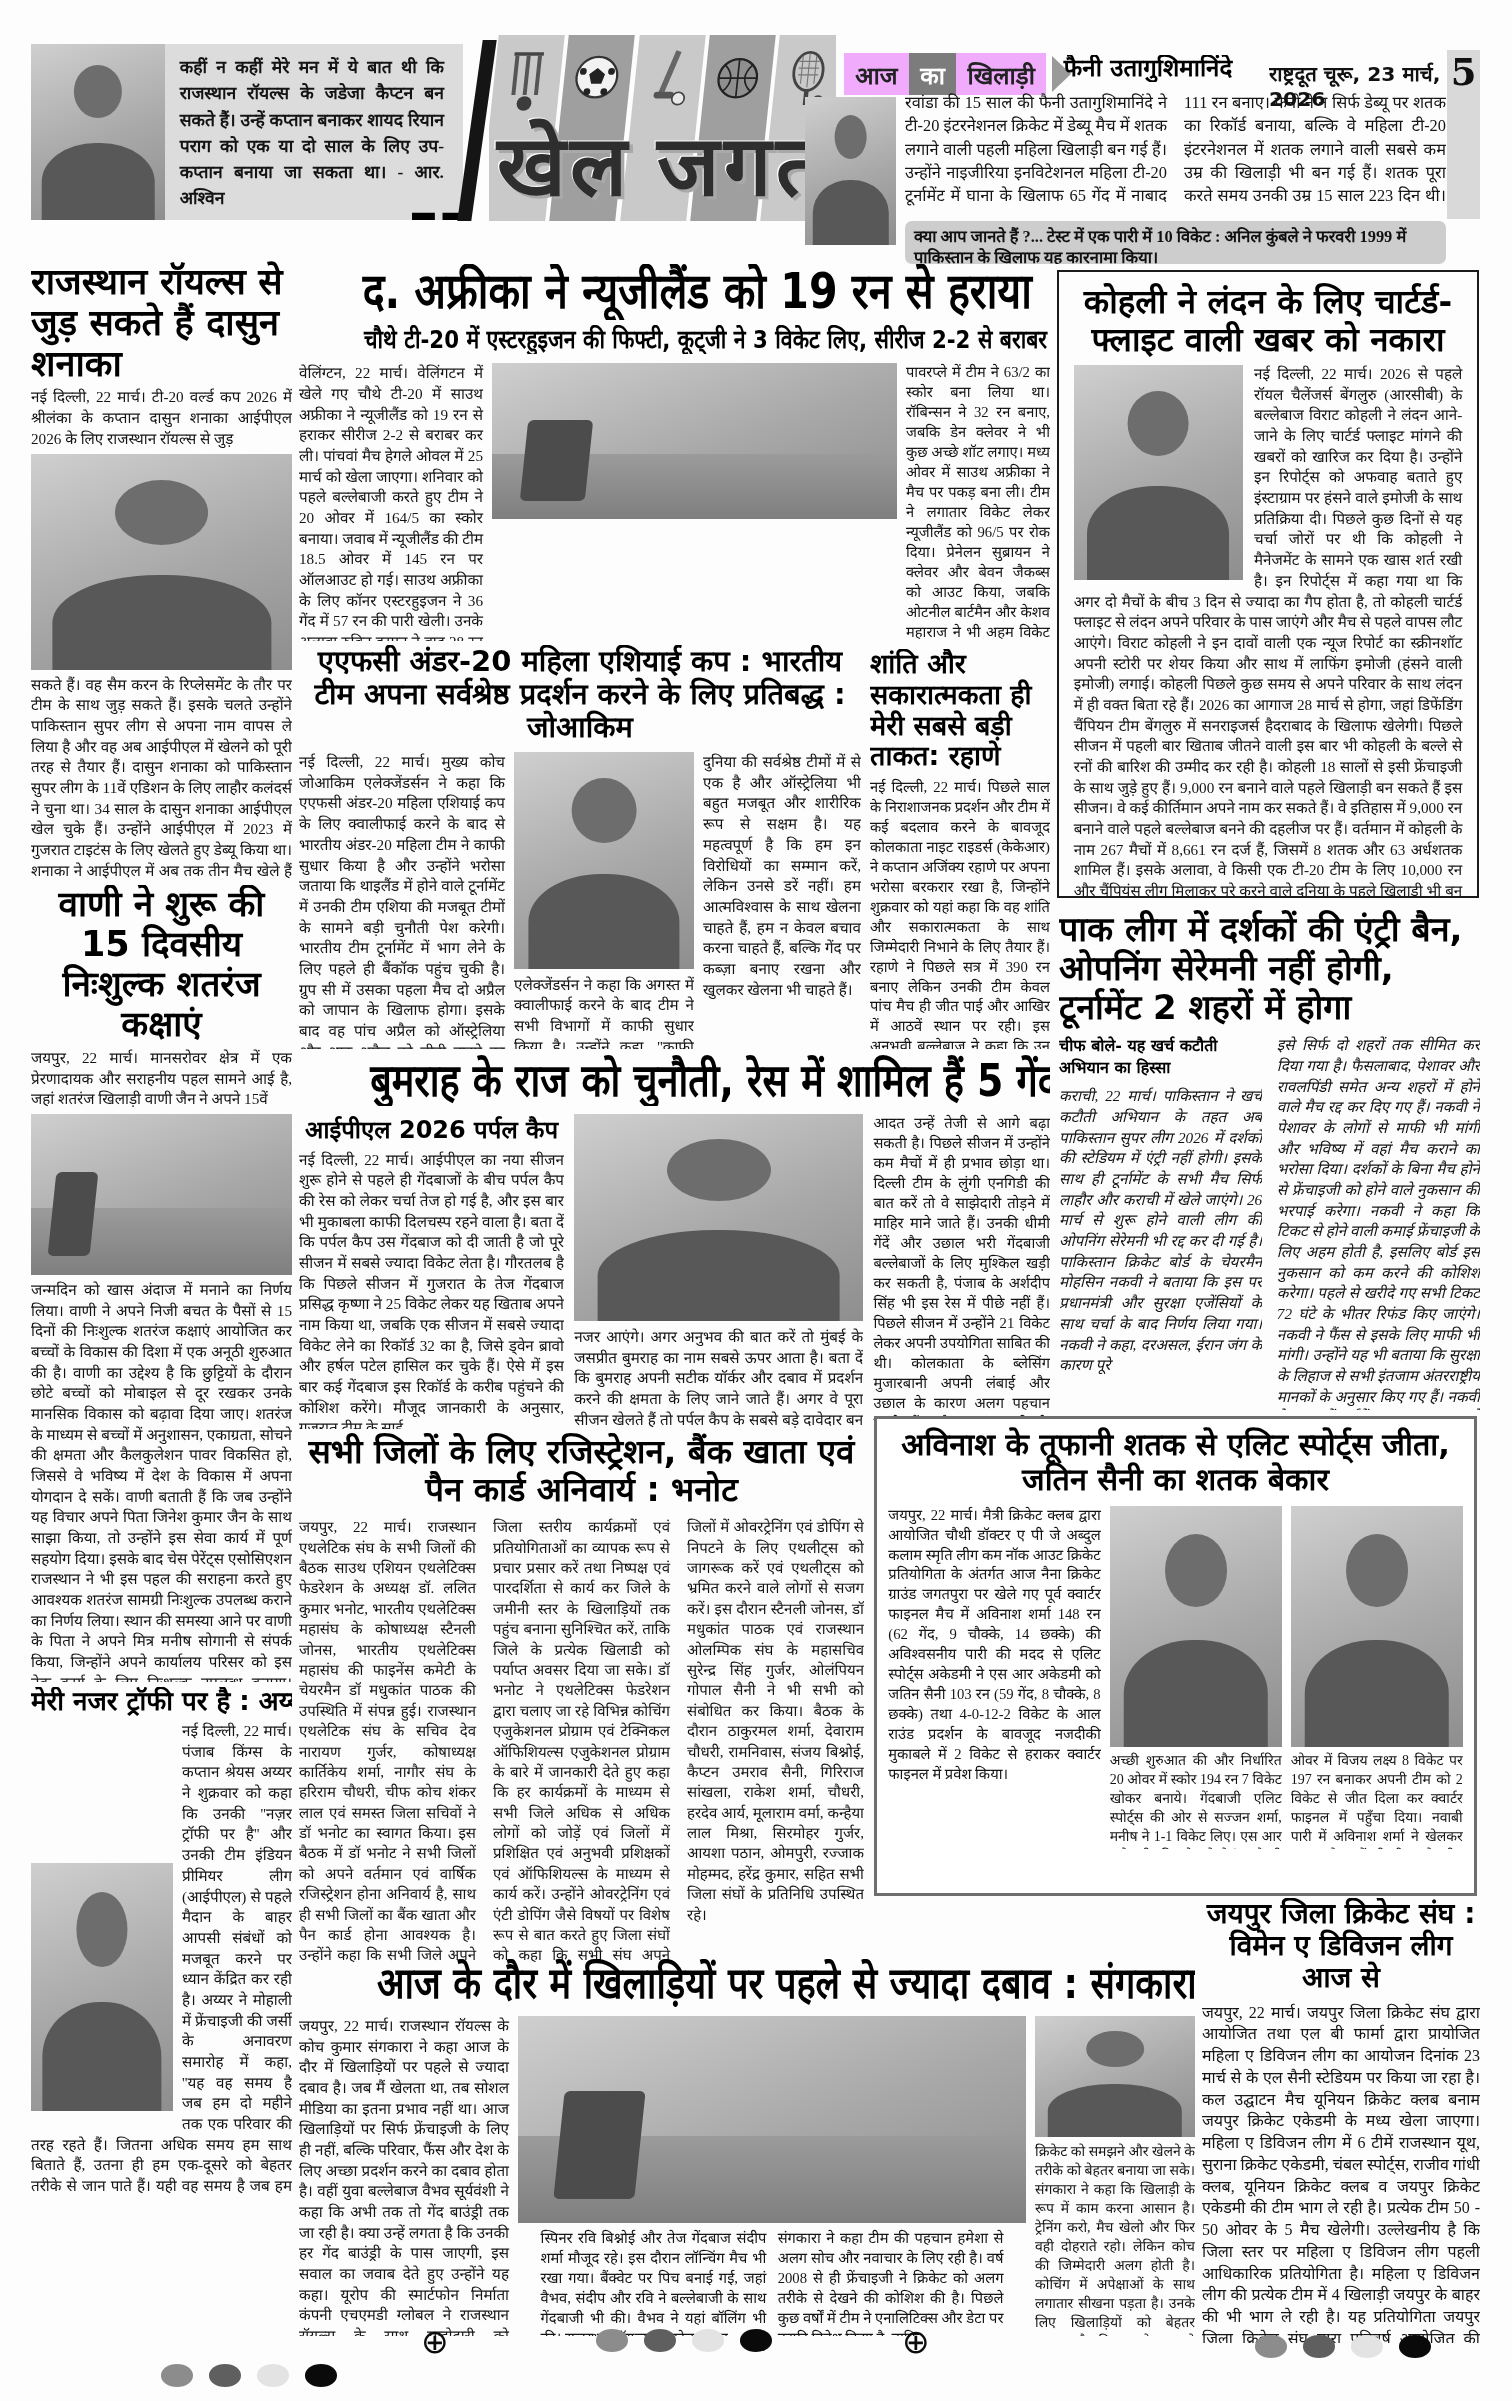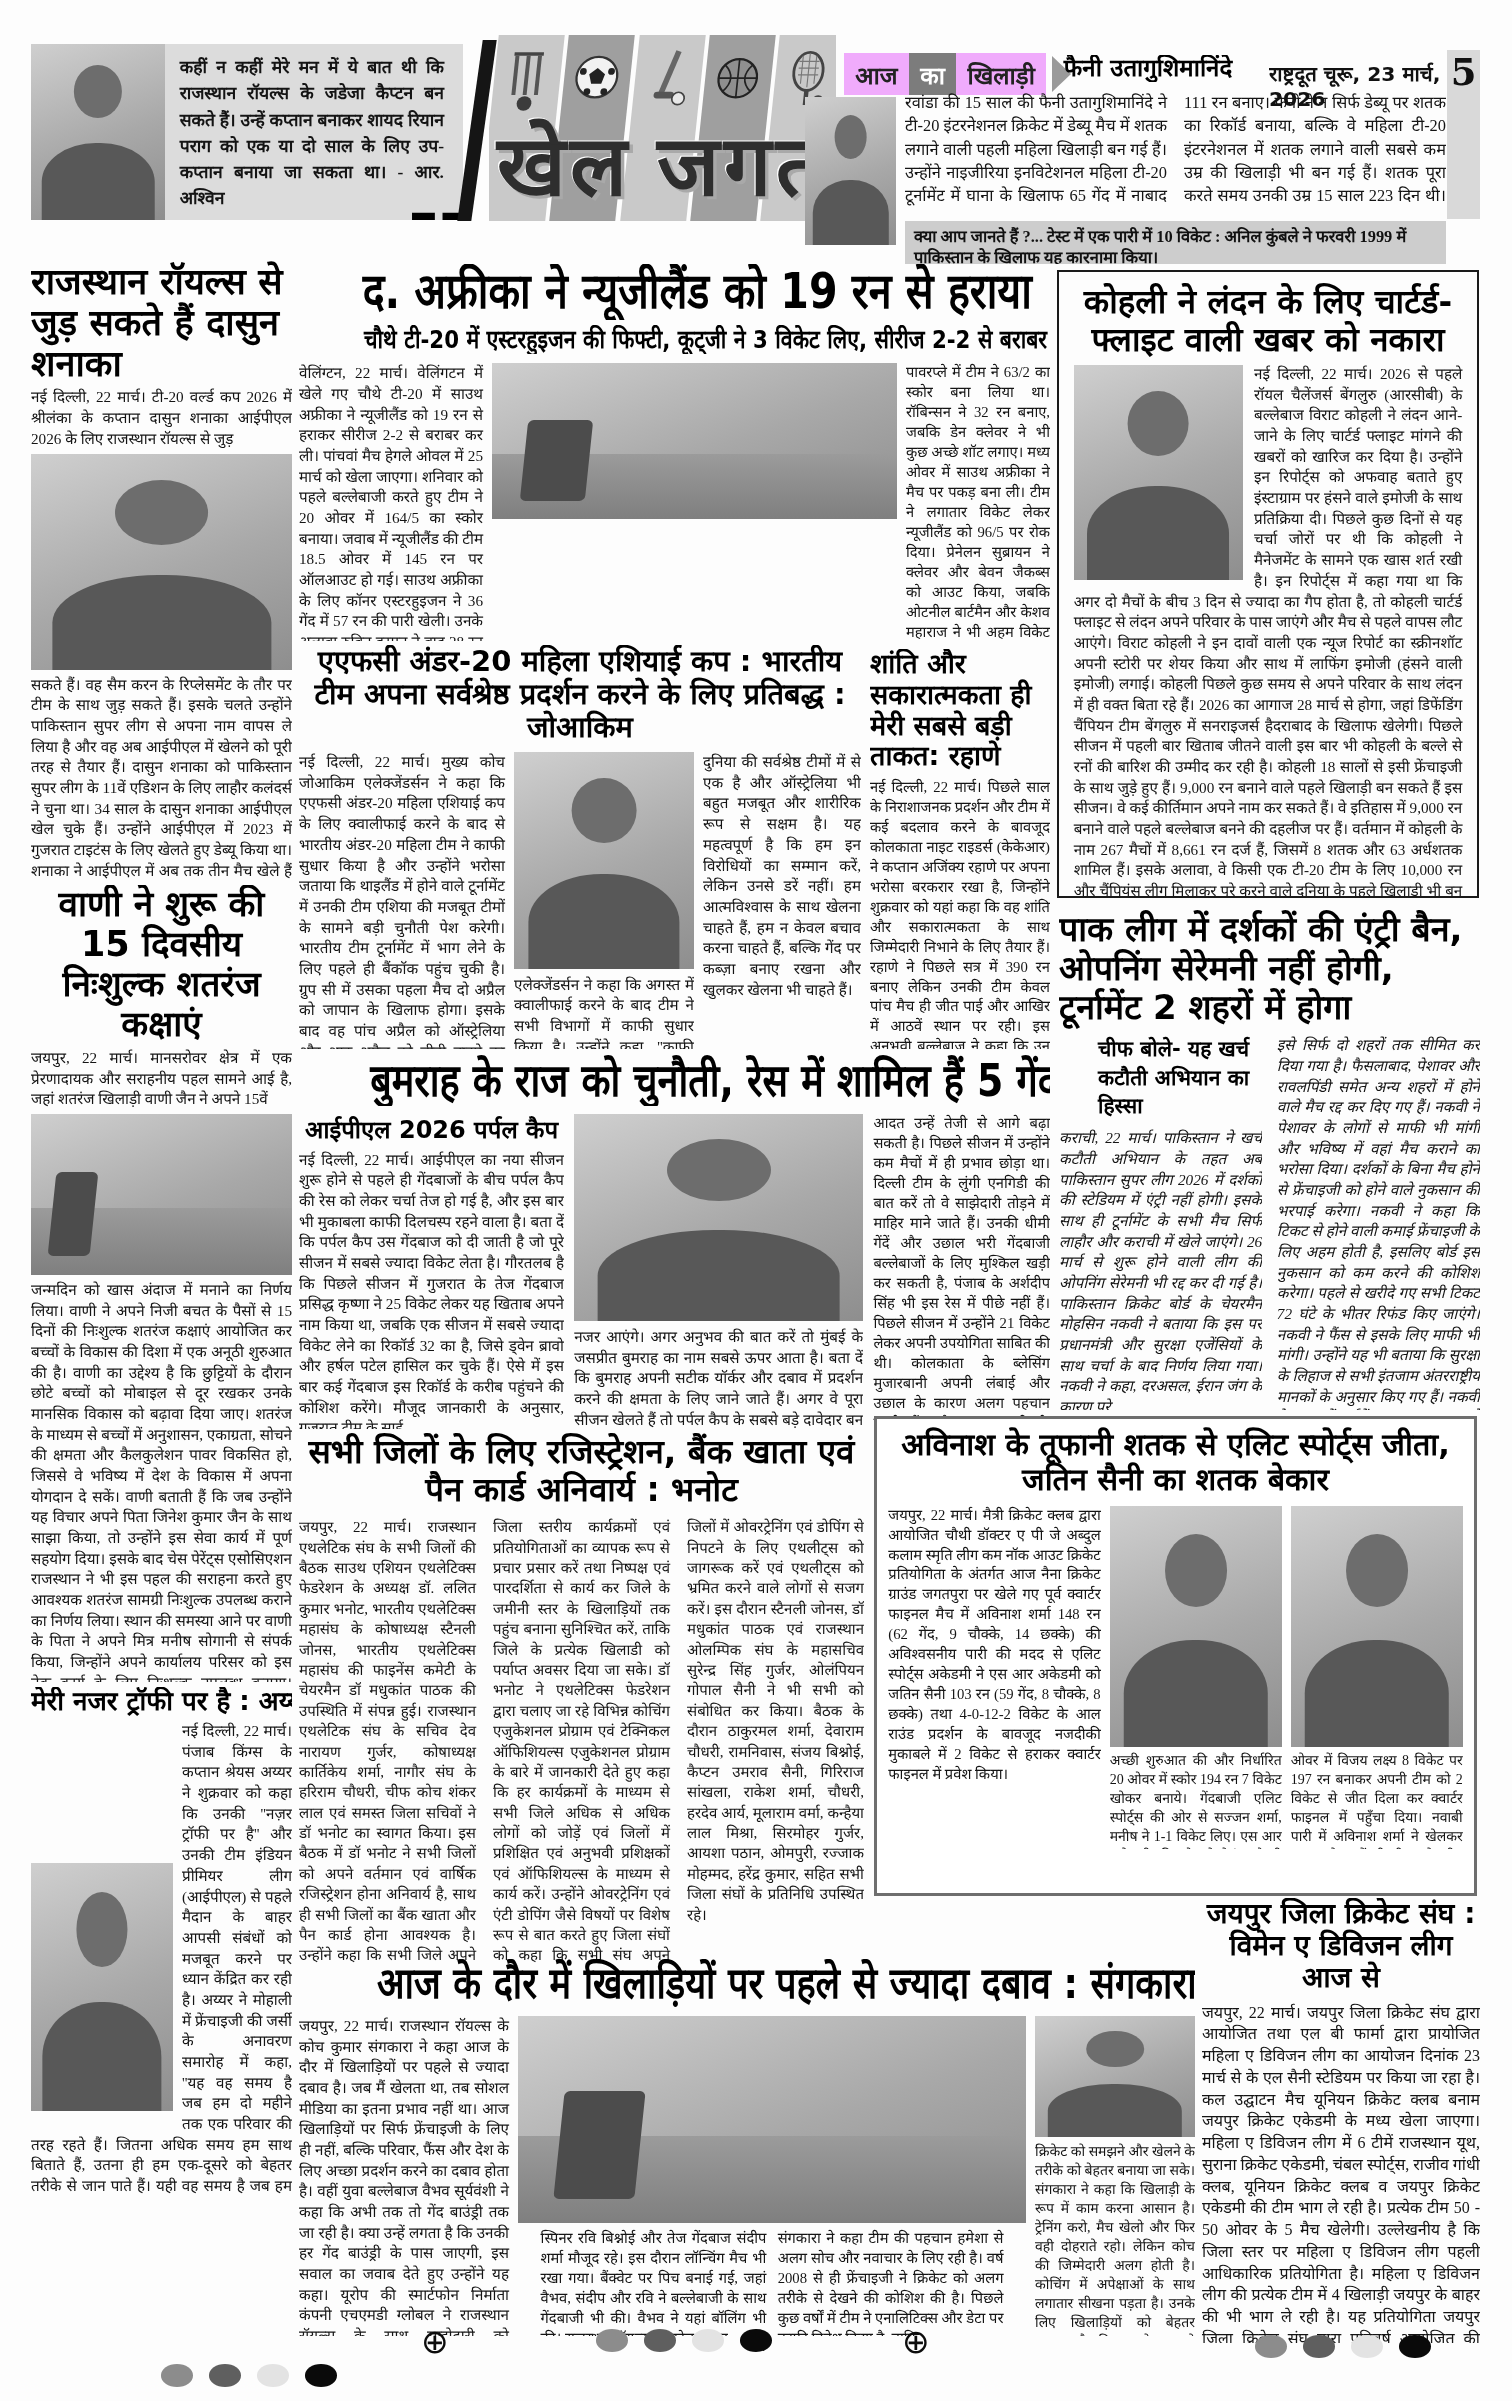--- a/index.html
+++ b/index.html
@@ -30,21 +30,21 @@
   .tagbox .seg.dark{background:#7c7c7c;color:#fff;}
   .tagarrow{width:0;height:0;border-top:18px solid transparent;border-bottom:18px solid transparent;
         border-left:19px solid #9a9a9a;margin-left:5.6px;align-self:center;}
   .strips{position:absolute;inset:0;display:flex;gap:4.5px;}
   .strip{flex:1;background:#c9c9c9;transform:skewX(-6deg);display:flex;justify-content:center;padding-top:14.7px;}
   .strip:nth-child(even){background:#9f9f9f;}
   .mast-title{position:absolute;left:0;right:0;bottom:1.1px;text-align:center;font-size:84px;font-weight:700;
         color:#2e2e2e;text-shadow:3.4px 3.4px 0 #a9a9a9,-1.1px -1.1px 0 #fff;letter-spacing:4.5px;}
   .quote-mark{position:absolute;right:3.4px;bottom:-37px;font-size:130px;font-weight:900;color:#000;line-height:1;
         letter-spacing:-19px;font-family:"DejaVu Sans",sans-serif;}
-  .ribbon{background:#cdcdcd;padding:4.5px 9px;font-weight:700;font-size:16.4px;line-height:1.3;}
+  .ribbon{background:#cdcdcd;padding:4.5px 9px;font-weight:700;font-size:16.4px;line-height:1.3;border-radius:7px;}
   .pagebox{background:#d9d9d9;text-align:center;font-size:37px;font-weight:700;font-family:"DejaVu Serif",serif;}
   
   .dots{position:absolute;display:flex;gap:16px;}
   .dot{width:32px;height:22.6px;border-radius:50%;}
   .cross{position:absolute;font-size:33px;line-height:1;color:#0c0c0c;font-family:"DejaVu Sans",sans-serif;}
   .boxed{border:2.3px solid #1a1a1a;}
   .boxed-gray{border:3.4px solid #6e6e6e;}
   .grid{display:grid;}
 </style>
 </head>
@@ -206,21 +206,21 @@
   <div class="art boxed" style="left:1057px;top:270px;width:422px;height:628px;padding:11.3px 14.7px;box-sizing:border-box;">
     <h2 class="center" style="font-size:33px;">कोहली ने लंदन के लिए चार्टर्ड- फ्लाइट वाली खबर को नकारा</h2>
     <div class="photo portrait" style="float:left;width:169px;height:215px;margin:6.8px 11.3px 4.5px 0;"></div>
     <p class="b" style="margin-top:5.6px;">नई दिल्ली, 22 मार्च। 2026 से पहले रॉयल चैलेंजर्स बेंगलुरु (आरसीबी) के बल्लेबाज विराट कोहली ने लंदन आने-जाने के लिए चार्टर्ड फ्लाइट मांगने की खबरों को खारिज कर दिया है। उन्होंने इन रिपोर्ट्स को अफवाह बताते हुए इंस्टाग्राम पर हंसने वाले इमोजी के साथ प्रतिक्रिया दी। पिछले कुछ दिनों से यह चर्चा जोरों पर थी कि कोहली ने मैनेजमेंट के सामने एक खास शर्त रखी है। इन रिपोर्ट्स में कहा गया था कि अगर दो मैचों के बीच 3 दिन से ज्यादा का गैप होता है, तो कोहली चार्टर्ड फ्लाइट से लंदन अपने परिवार के पास जाएंगे और मैच से पहले वापस लौट आएंगे। विराट कोहली ने इन दावों वाली एक न्यूज रिपोर्ट का स्क्रीनशॉट अपनी स्टोरी पर शेयर किया और साथ में लाफिंग इमोजी (हंसने वाली इमोजी) लगाई। कोहली पिछले कुछ समय से अपने परिवार के साथ लंदन में ही वक्त बिता रहे हैं। 2026 का आगाज 28 मार्च से होगा, जहां डिफेंडिंग चैंपियन टीम बेंगलुरु में सनराइजर्स हैदराबाद के खिलाफ खेलेगी। पिछले सीजन में पहली बार खिताब जीतने वाली इस बार भी कोहली के बल्ले से रनों की बारिश की उम्मीद कर रही है। कोहली 18 सालों से इसी फ्रेंचाइजी के साथ जुड़े हुए हैं। 9,000 रन बनाने वाले पहले खिलाड़ी बन सकते हैं इस सीजन। वे कई कीर्तिमान अपने नाम कर सकते हैं। वे इतिहास में 9,000 रन बनाने वाले पहले बल्लेबाज बनने की दहलीज पर हैं। वर्तमान में कोहली के नाम 267 मैचों में 8,661 रन दर्ज हैं, जिसमें 8 शतक और 63 अर्धशतक शामिल हैं। इसके अलावा, वे किसी एक टी-20 टीम के लिए 10,000 रन और चैंपियंस लीग मिलाकर पूरे करने वाले दुनिया के पहले खिलाड़ी भी बन सकते हैं। 14,000 रनों के क्लब में शामिल होने का मौका विराट टी-20 के ओवरऑल रिकॉर्ड्स में भी बड़ी उपलब्धि हासिल कर सकते हैं। वे टी-20 क्रिकेट में 14,000 रन बनाने वाले पांचवें बल्लेबाज बन सकते हैं। अब तक क्रिस गेल (14,562), कीरोन पोलार्ड (14,482), एलेक्स हेल्स (14,449) और डेविड वॉर्नर (14,028) ही इस आंकड़े तक पहुंच पाए हैं। कोहली के नाम 13,543 रन हैं। 2025 में भी विराट कोहली का बल्ला खूब चला। 15 पारियों में 54.75 की औसत और 144.71 की स्ट्राइक रेट से 657 रन बनाए। वे अपनी टीम के लिए सबसे ज्यादा रन बनाने वाले बल्लेबाज रहे थे और टूर्नामेंट में तीसरे स्थान पर थे।</p>
   </div>
 
   <div class="art" style="left:1059px;top:910px;width:421px;height:500px;">
     <h1 style="font-size:34px;">पाक लीग में दर्शकों की एंट्री बैन, ओपनिंग सेरेमनी नहीं होगी, टूर्नामेंट 2 शहरों में होगा</h1>
     <div class="grid" style="grid-template-columns:1fr 1fr;gap:14.7px;margin-top:9px;height:361px;">
       <div style="overflow:hidden;">
-        <h3 style="font-size:21px;line-height:1.35;margin-bottom:8px;margin-left:39px;">चीफ बोले- यह खर्च कटौती अभियान का हिस्सा</h3>
+        <h3 style="font-size:16px;line-height:1.35;margin-bottom:8px;">चीफ बोले- यह खर्च कटौती अभियान का हिस्सा</h3>
         <p class="b" style="font-style:italic;">कराची, 22 मार्च। पाकिस्तान ने खर्च कटौती अभियान के तहत अब पाकिस्तान सुपर लीग 2026 में दर्शकों की स्टेडियम में एंट्री नहीं होगी। इसके साथ ही टूर्नामेंट के सभी मैच सिर्फ लाहौर और कराची में खेले जाएंगे। 26 मार्च से शुरू होने वाली लीग की ओपनिंग सेरेमनी भी रद्द कर दी गई है। पाकिस्तान क्रिकेट बोर्ड के चेयरमैन मोहसिन नकवी ने बताया कि इस पर प्रधानमंत्री और सुरक्षा एजेंसियों के साथ चर्चा के बाद निर्णय लिया गया। नकवी ने कहा, दरअसल, ईरान जंग के कारण पूरे</p>
       </div>
       <p class="b" style="font-style:italic;">इसे सिर्फ दो शहरों तक सीमित कर दिया गया है। फैसलाबाद, पेशावर और रावलपिंडी समेत अन्य शहरों में होने वाले मैच रद्द कर दिए गए हैं। नकवी ने पेशावर के लोगों से माफी भी मांगी और भविष्य में वहां मैच कराने का भरोसा दिया। दर्शकों के बिना मैच होने से फ्रेंचाइजी को होने वाले नुकसान की भरपाई करेगा। नकवी ने कहा कि टिकट से होने वाली कमाई फ्रेंचाइजी के लिए अहम होती है, इसलिए बोर्ड इस नुकसान को कम करने की कोशिश करेगा। पहले से खरीदे गए सभी टिकट 72 घंटे के भीतर रिफंड किए जाएंगे। नकवी ने फैंस से इसके लिए माफी भी मांगी। उन्होंने यह भी बताया कि सुरक्षा के लिहाज से सभी इंतजाम अंतरराष्ट्रीय मानकों के अनुसार किए गए हैं। नकवी ने 2026 में टूर्नामेंट वक्त पर पूरा कराने और लीग छोड़ने वाले विदेशी खिलाड़ियों के खिलाफ कार्रवाई की चेतावनी भी दी।</p>
     </div>
   </div>
 
   <div class="art boxed-gray" style="left:874px;top:1416px;width:603px;height:480px;padding:9px 11.3px;box-sizing:border-box;background:#fff;">
     <h2 class="center" style="font-size:30.5px;">अविनाश के तूफानी शतक से एलिट स्पोर्ट्स जीता, जतिन सैनी का शतक बेकार</h2>
     <div class="grid" style="grid-template-columns:1fr 172px 172px;gap:9px;margin-top:8px;height:343px;">
       <p class="b" style="font-size:14.7px;">जयपुर, 22 मार्च। मैत्री क्रिकेट क्लब द्वारा आयोजित चौथी डॉक्टर ए पी जे अब्दुल कलाम स्मृति लीग कम नॉक आउट क्रिकेट प्रतियोगिता के अंतर्गत आज नैना क्रिकेट ग्राउंड जगतपुरा पर खेले गए पूर्व क्वार्टर फाइनल मैच में अविनाश शर्मा 148 रन (62 गेंद, 9 चौक्के, 14 छक्के) की अविश्वसनीय पारी की मदद से एलिट स्पोर्ट्स अकेडमी ने एस आर अकेडमी को जतिन सैनी 103 रन (59 गेंद, 8 चौक्के, 8 छक्के) तथा 4-0-12-2 विकेट के आल राउंड प्रदर्शन के बावजूद नजदीकी मुकाबले में 2 विकेट से हराकर क्वार्टर फाइनल में प्रवेश किया।</p>

